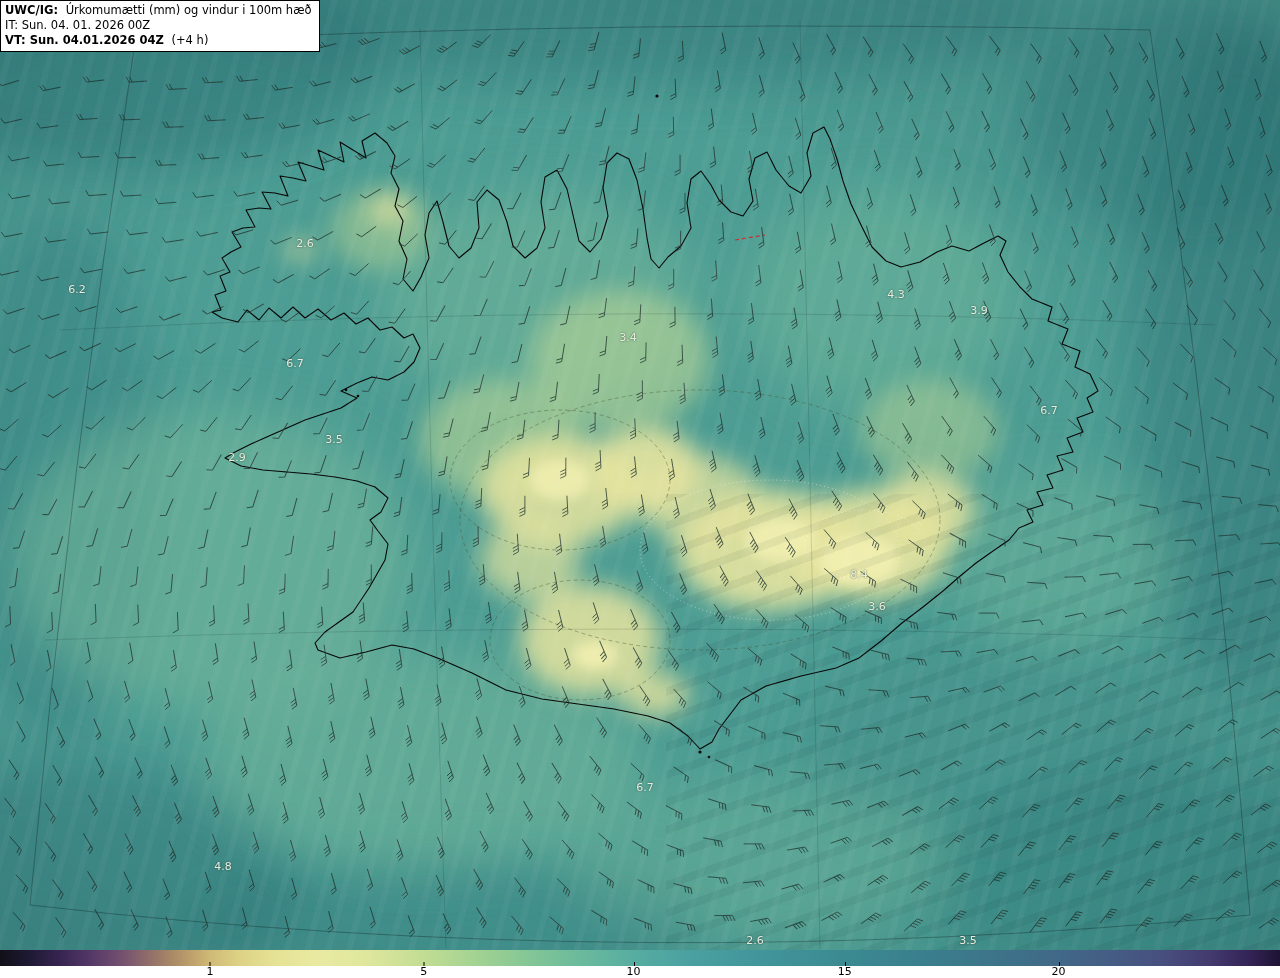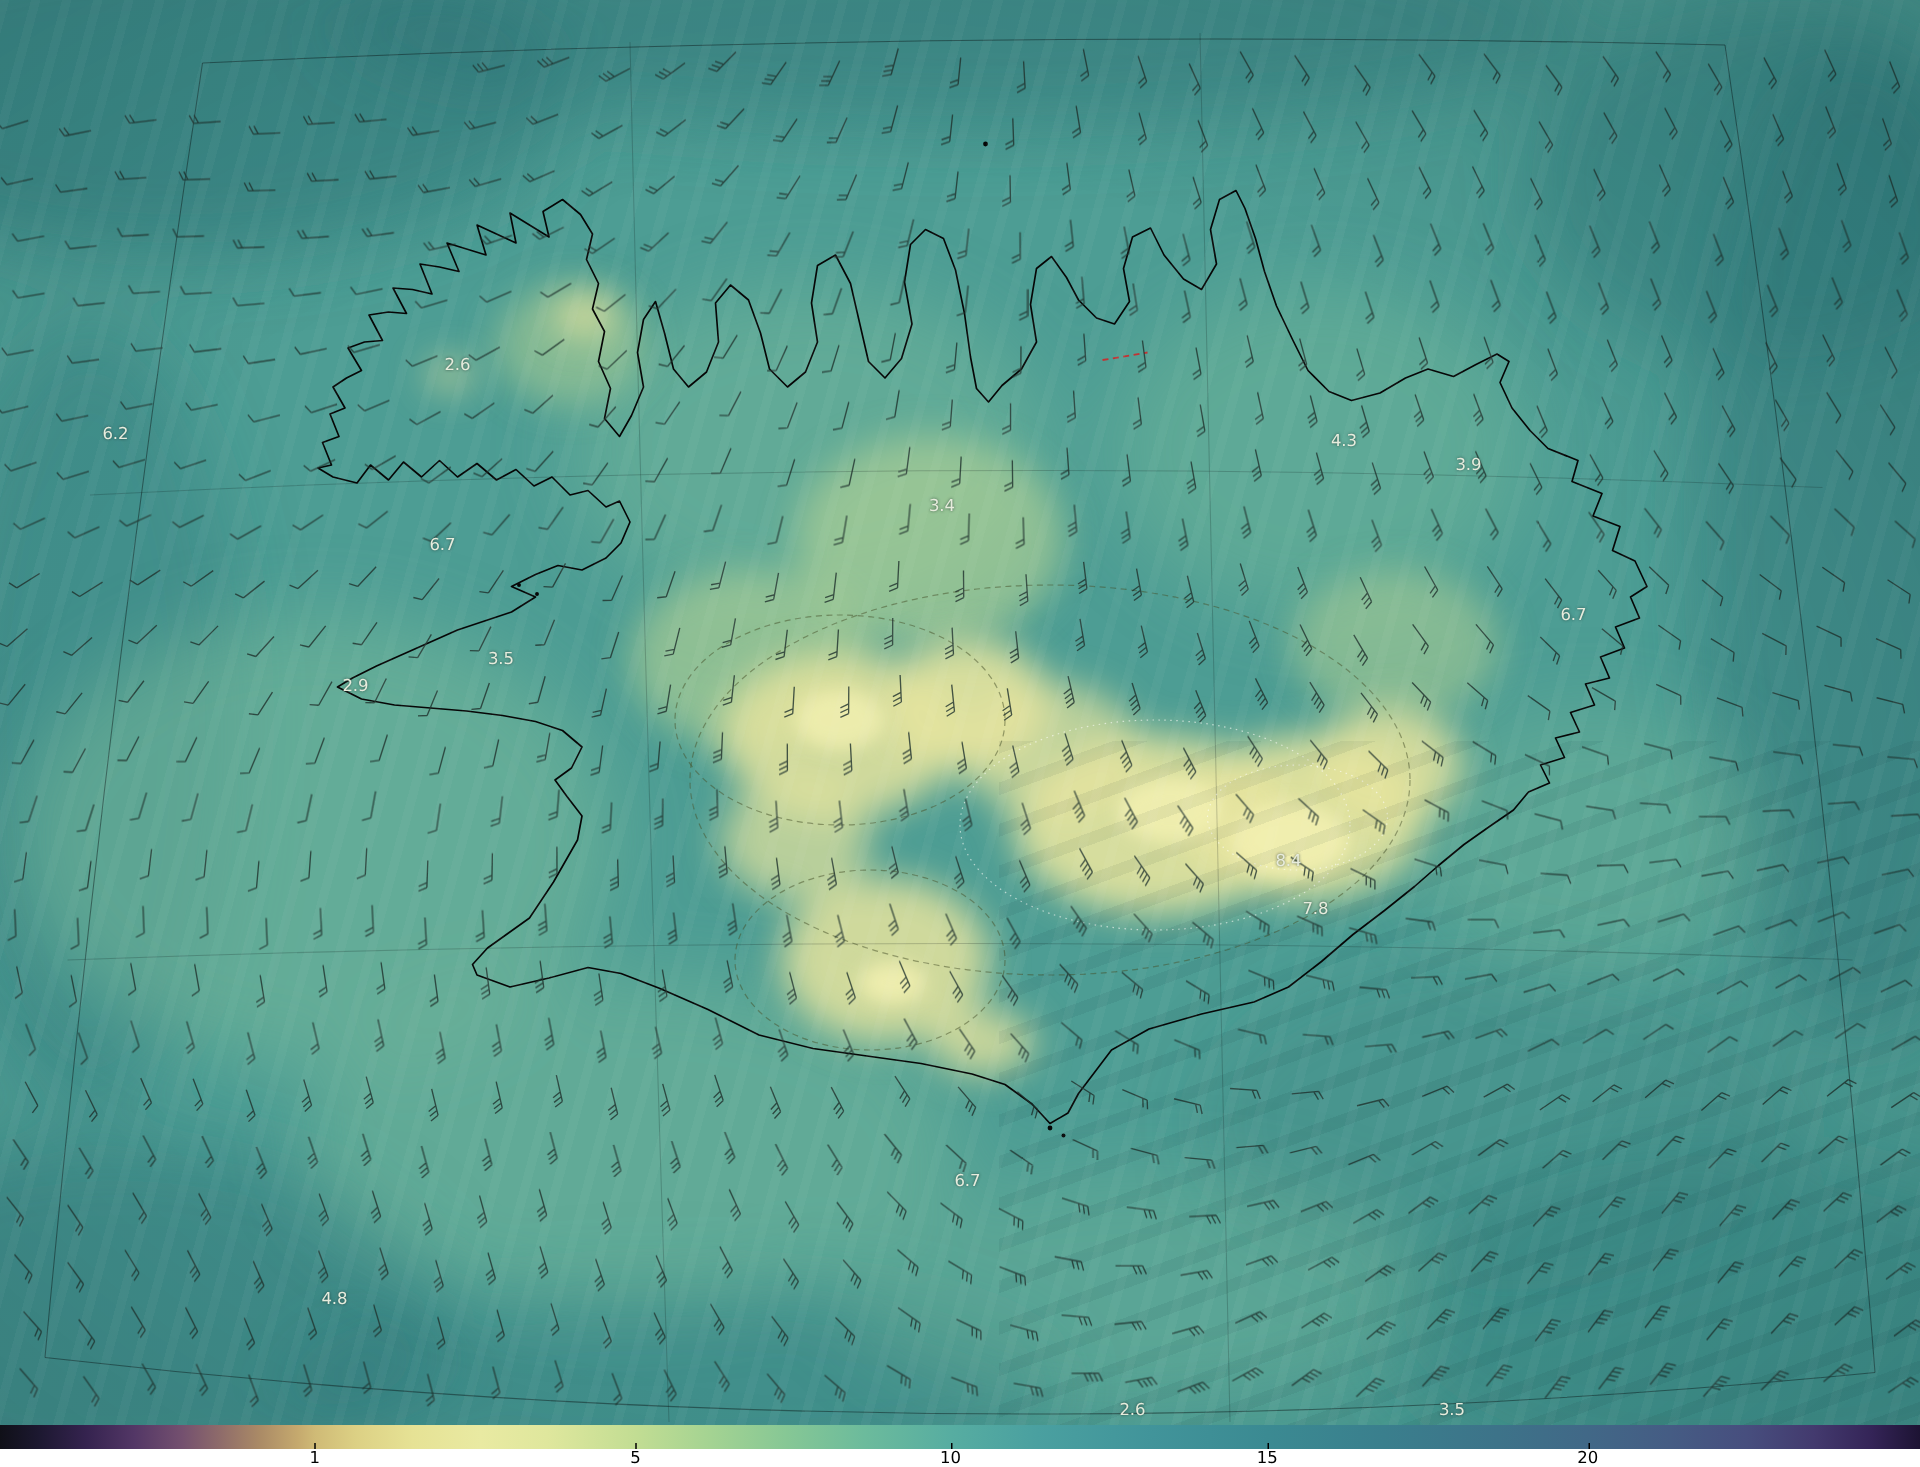--- a/index.html
+++ b/index.html
@@ -2517,27 +2517,40 @@
         <div class="vlabel" style="left: 77px; top: 289px;">6.2</div>
         <div class="vlabel" style="left: 305px; top: 243px;">2.6</div>
         <div class="vlabel" style="left: 295px; top: 363px;">6.7</div>
         <div class="vlabel" style="left: 334px; top: 439px;">3.5</div>
         <div class="vlabel" style="left: 237px; top: 457px;">2.9</div>
         <div class="vlabel" style="left: 628px; top: 337px;">3.4</div>
         <div class="vlabel" style="left: 896px; top: 272px; margin-top: 22px;">4.3</div>
         <div class="vlabel" style="left: 979px; top: 310px;">3.9</div>
         <div class="vlabel" style="left: 1049px; top: 410px;">6.7</div>
         <div class="vlabel" style="left: 845px; top: 574px; padding-left: 28px;">8.4</div>
-        <div class="vlabel" style="left: 877px; top: 606px;">7.8</div>
+        <div class="vlabel" style="left: 877px; top: 606px;">3.6</div>
         <div class="vlabel" style="left: 645px; top: 787px;">6.7</div>
         <div class="vlabel" style="left: 223px; top: 866px;">4.8</div>
         <div class="vlabel" style="left: 755px; top: 940px;">2.6</div>
         <div class="vlabel" style="left: 968px; top: 940px;">3.5</div>
       </div>
 
+    <div id="info-box">
+      <div class="line">
+        <span class="b">UWC/IG:</span>
+        <span>Úrkomumætti (mm) og vindur i 100m hæð</span>
+      </div>
+      <div class="line">
+        <span>IT: Sun. 04. 01. 2026 00Z</span>
+      </div>
+      <div class="line">
+        <span class="b">VT: Sun. 04.01.2026 04Z</span>
+        <span>(+4 h)</span>
+      </div>
+    </div>
   </div>
 
   <div id="colorbar">
     <div id="bar" style="background: linear-gradient(to right, rgb(16, 16, 24) 0%, rgb(28, 24, 48) 2%, rgb(53, 35, 79) 4.5%, rgb(83, 55, 102) 7%, rgb(116, 80, 111) 9.5%, rgb(143, 108, 106) 11.5%, rgb(170, 138, 102) 13.5%, rgb(197, 169, 110) 15.5%, rgb(207, 186, 118) 16.4%, rgb(220, 208, 132) 18.5%, rgb(230, 226, 149) 21.5%, rgb(233, 234, 162) 25%, rgb(223, 231, 157) 28.5%, rgb(194, 221, 147) 33.1%, rgb(164, 211, 146) 37%, rgb(134, 199, 149) 41%, rgb(108, 187, 156) 45%, rgb(87, 173, 161) 49.5%, rgb(74, 160, 160) 54%, rgb(65, 148, 154) 60%, rgb(59, 138, 146) 66%, rgb(58, 127, 141) 72%, rgb(61, 115, 137) 78%, rgb(65, 104, 135) 82.7%, rgb(69, 92, 132) 87%, rgb(71, 78, 126) 91%, rgb(67, 58, 110) 94.5%, rgb(52, 36, 87) 97.5%, rgb(29, 19, 51) 100%);"></div>
     <div id="cb-ticks">
         <div class="tick" style="left: 16.4%;">1</div>
         <div class="tick" style="left: 33.1%;">5</div>
         <div class="tick" style="left: 49.5%;">10</div>
         <div class="tick" style="left: 66%;">15</div>
         <div class="tick" style="left: 82.7%;">20</div>

